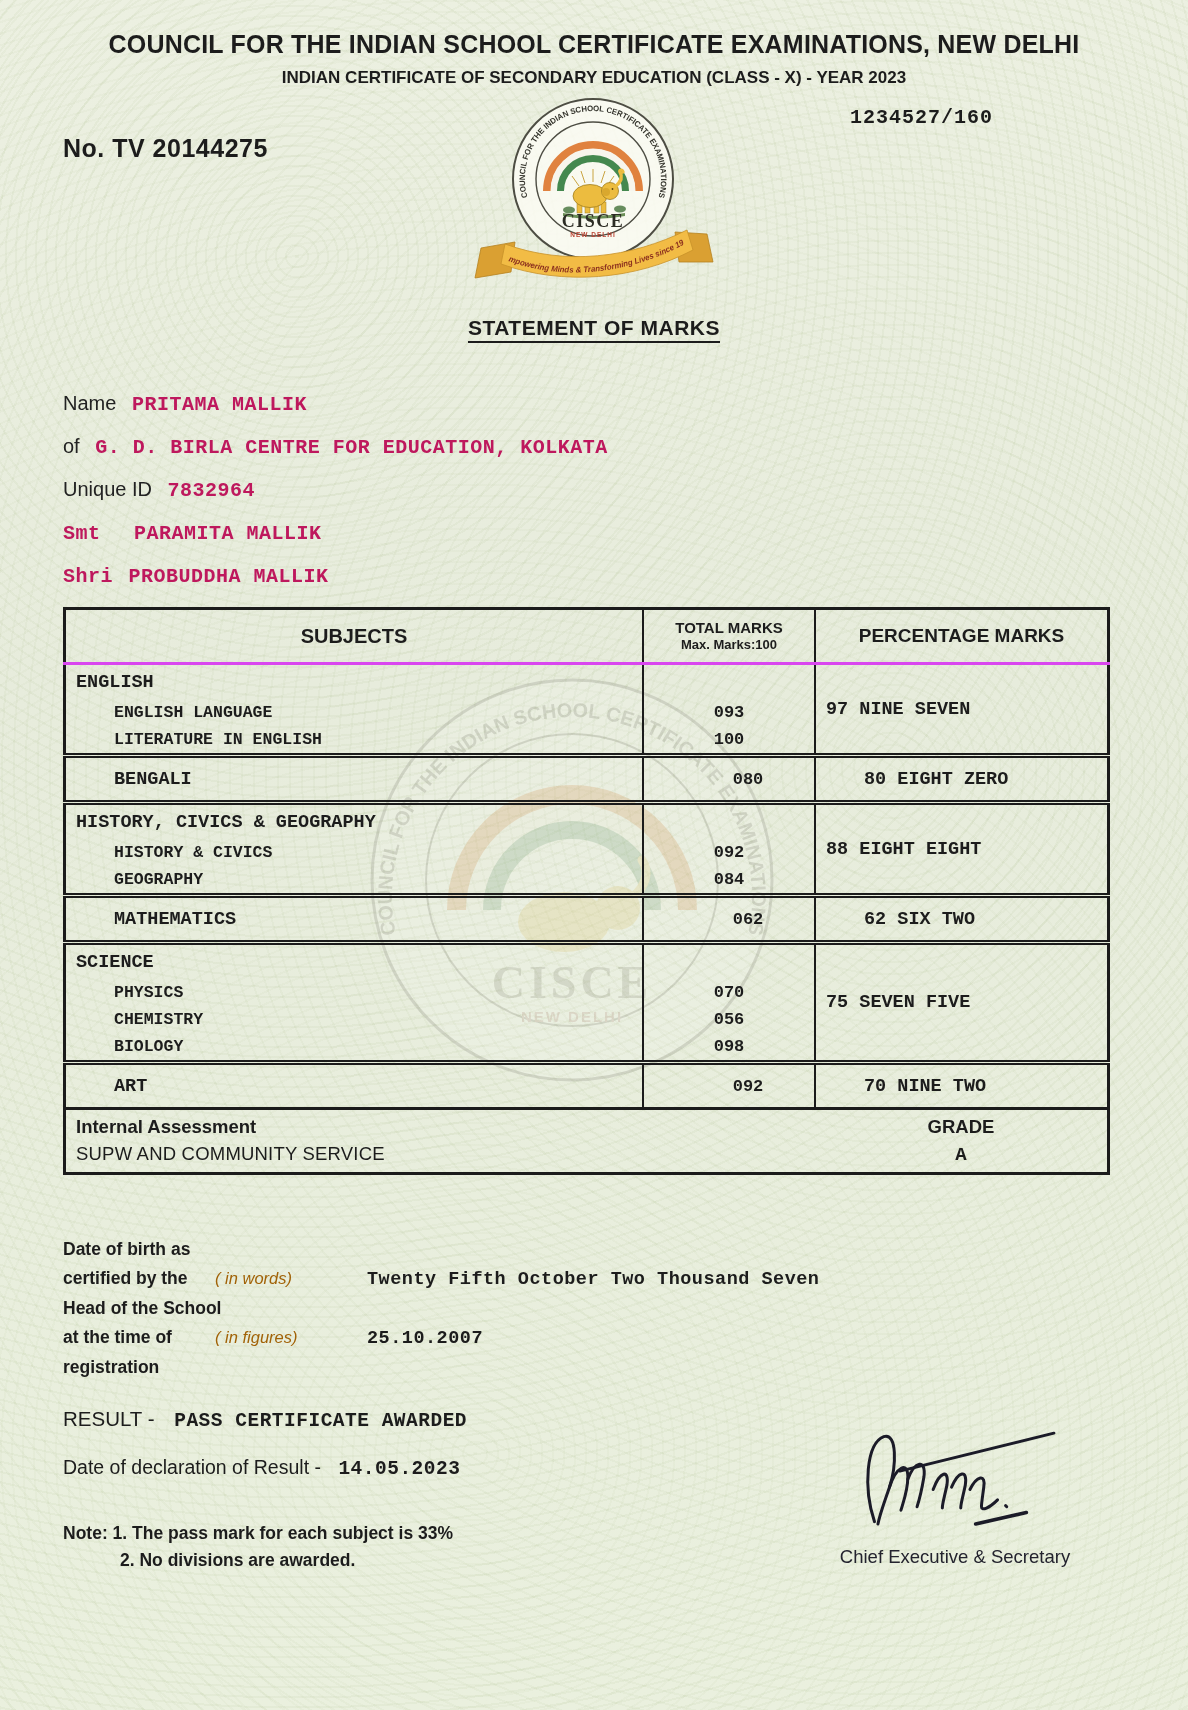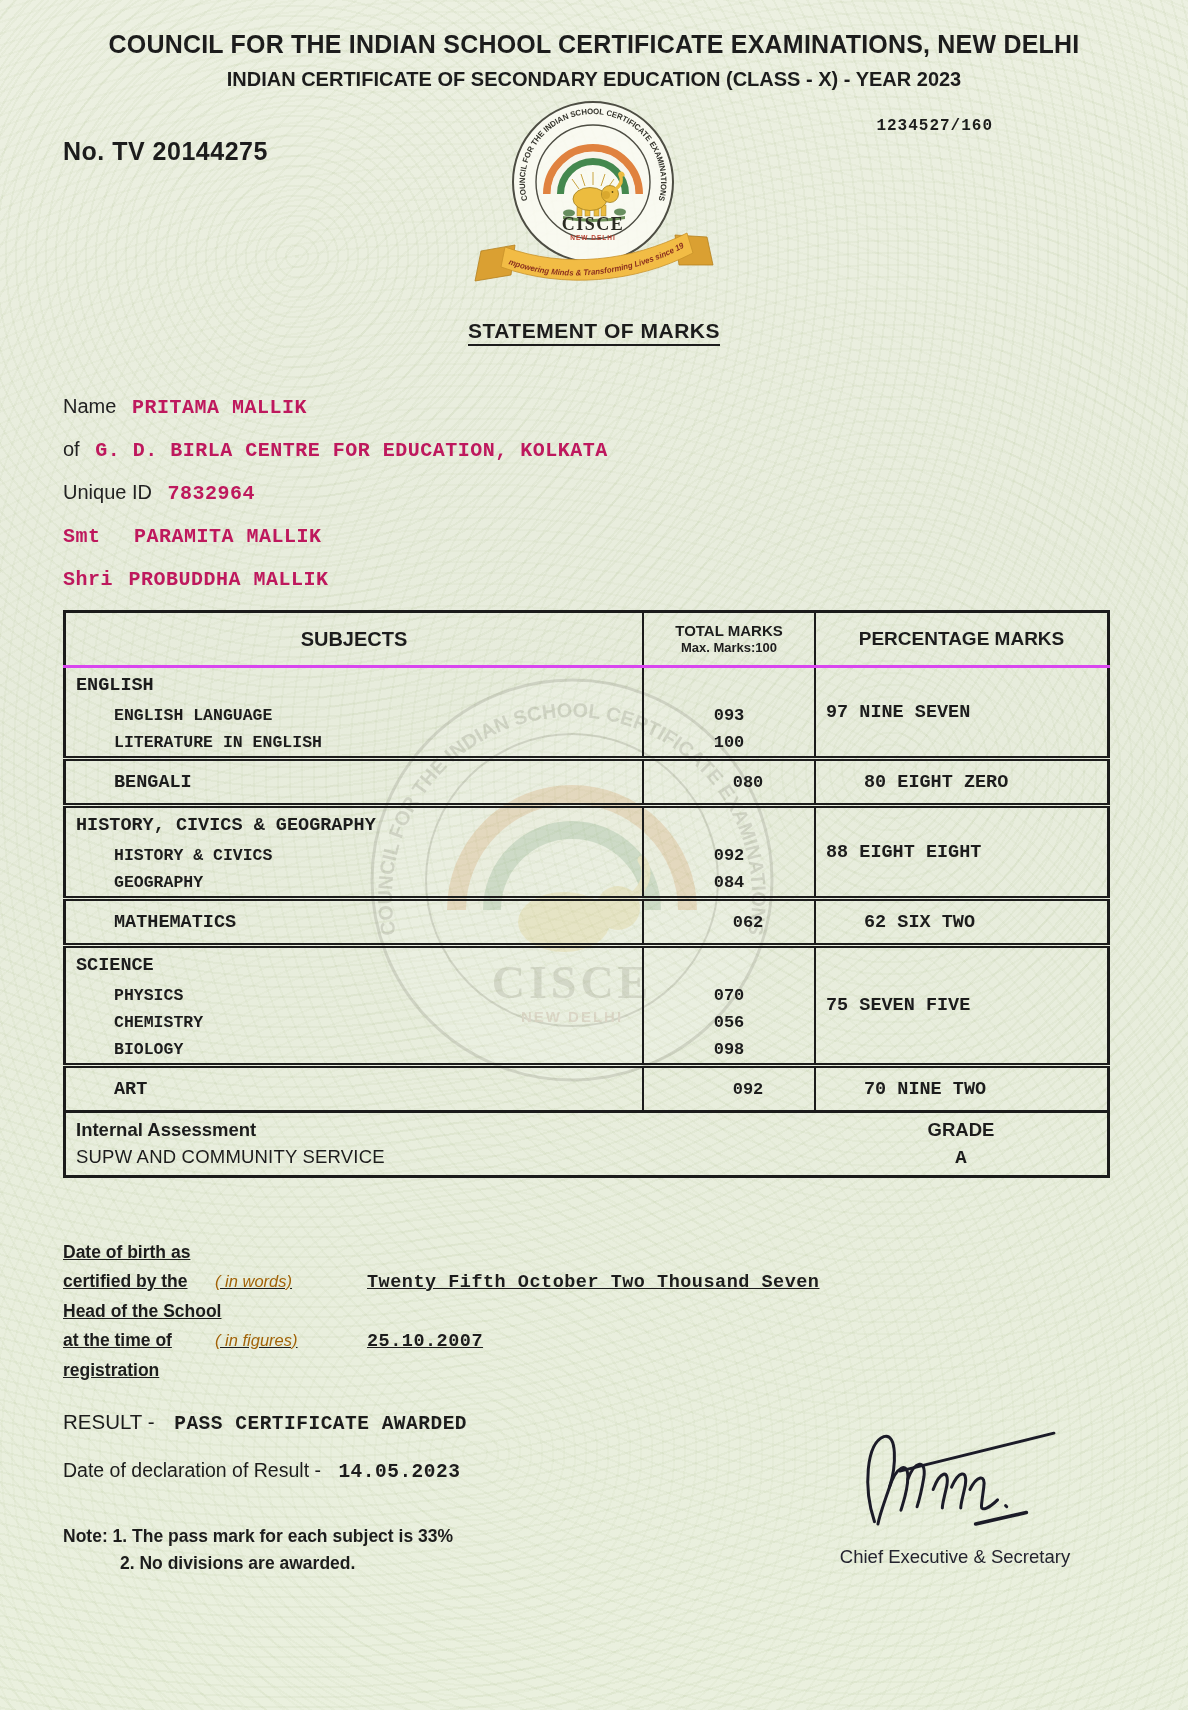--- a/index.html
+++ b/index.html
@@ -13,26 +13,26 @@
       repeating-radial-gradient(circle at 75% 45%, rgba(140,165,100,0.06) 0 2px, rgba(0,0,0,0) 2px 12px),
       repeating-radial-gradient(circle at 40% 85%, rgba(150,170,110,0.05) 0 2px, rgba(0,0,0,0) 2px 11px),
       linear-gradient(180deg,#ecf0e1 0%,#e7ecdc 40%,#eaf0de 100%);
     overflow:hidden;
   }
   .page{position:relative;width:1188px;height:1710px;}
 
   
   .hdr{padding-top:30px;text-align:center;}
   .hdr-line1{font-size:25px;font-weight:bold;letter-spacing:0.2px;transform:scaleY(1.05);}
-  .hdr-line2{font-size:20px;font-weight:bold;margin-top:9px;}
+  .hdr-line2{font-size:17px;font-weight:bold;margin-top:9px;}
 
   
   .logo-band{position:relative;height:210px;margin-top:6px;}
   .cert-no{position:absolute;left:63px;top:40px;font-size:25px;font-weight:bold;letter-spacing:0.5px;}
-  .serial-no{position:absolute;right:195px;top:20px;font-family:"Liberation Mono",monospace;font-weight:bold;font-size:16px;letter-spacing:1px;}
+  .serial-no{position:absolute;right:195px;top:12px;font-family:"Liberation Mono",monospace;font-weight:bold;font-size:20px;letter-spacing:1px;}
   .logo-wrap{position:absolute;left:50%;top:0;transform:translateX(-50%);}
 
   .som-title{text-align:center;margin-top:12px;}
   .som-title span{font-size:21px;font-weight:bold;letter-spacing:0.5px;border-bottom:2px solid #1c1c1c;padding-bottom:2px;}
 
   
   .cand{margin-top:52px;margin-left:63px;font-size:20px;}
   .cand .row{margin-bottom:19px;white-space:nowrap;}
   .lab{font-size:20px;color:#222;}
   .mono{font-family:"Liberation Mono",monospace;font-weight:bold;letter-spacing:0.5px;color:#be185d;}
@@ -63,21 +63,21 @@
   .ia-title{font-weight:bold;font-size:18.5px;}
   .ia-name{font-size:18.5px;letter-spacing:0.2px;}
   .ia-right{text-align:center;line-height:1.5;}
   .ia-grade-label{font-weight:bold;font-size:18.5px;}
   .ia-grade{font-family:"Liberation Mono",monospace;font-weight:bold;font-size:19px;}
 
   
   .watermark{position:absolute;left:352px;top:660px;opacity:0.26;z-index:1;pointer-events:none;}
 
   
-  .dob{margin:66px 0 11px 63px;font-size:17.5px;line-height:1.0;text-decoration:underline;}
+  .dob{margin:66px 0 11px 63px;font-size:17.5px;line-height:1.0;}
   .dob .drow{display:flex;margin-bottom:11px;align-items:baseline;}
   .dob .dlab{width:152px;font-weight:bold;flex:none;}
   .dob .dmid{width:152px;font-style:italic;color:#a16207;flex:none;font-size:16.5px;}
   .dob .dval{font-family:"Liberation Mono",monospace;font-weight:bold;font-size:18.5px;letter-spacing:0.5px;}
 
   
   .result{margin:30px 0 0 63px;font-size:20.5px;}
   .result .vmono{font-family:"Liberation Mono",monospace;font-weight:bold;font-size:19.5px;margin-left:14px;letter-spacing:0.5px;}
   .decl{margin:24px 0 0 63px;font-size:19.5px;}
   .decl .vmono{font-family:"Liberation Mono",monospace;font-weight:bold;font-size:19.5px;margin-left:12px;letter-spacing:0.5px;}

